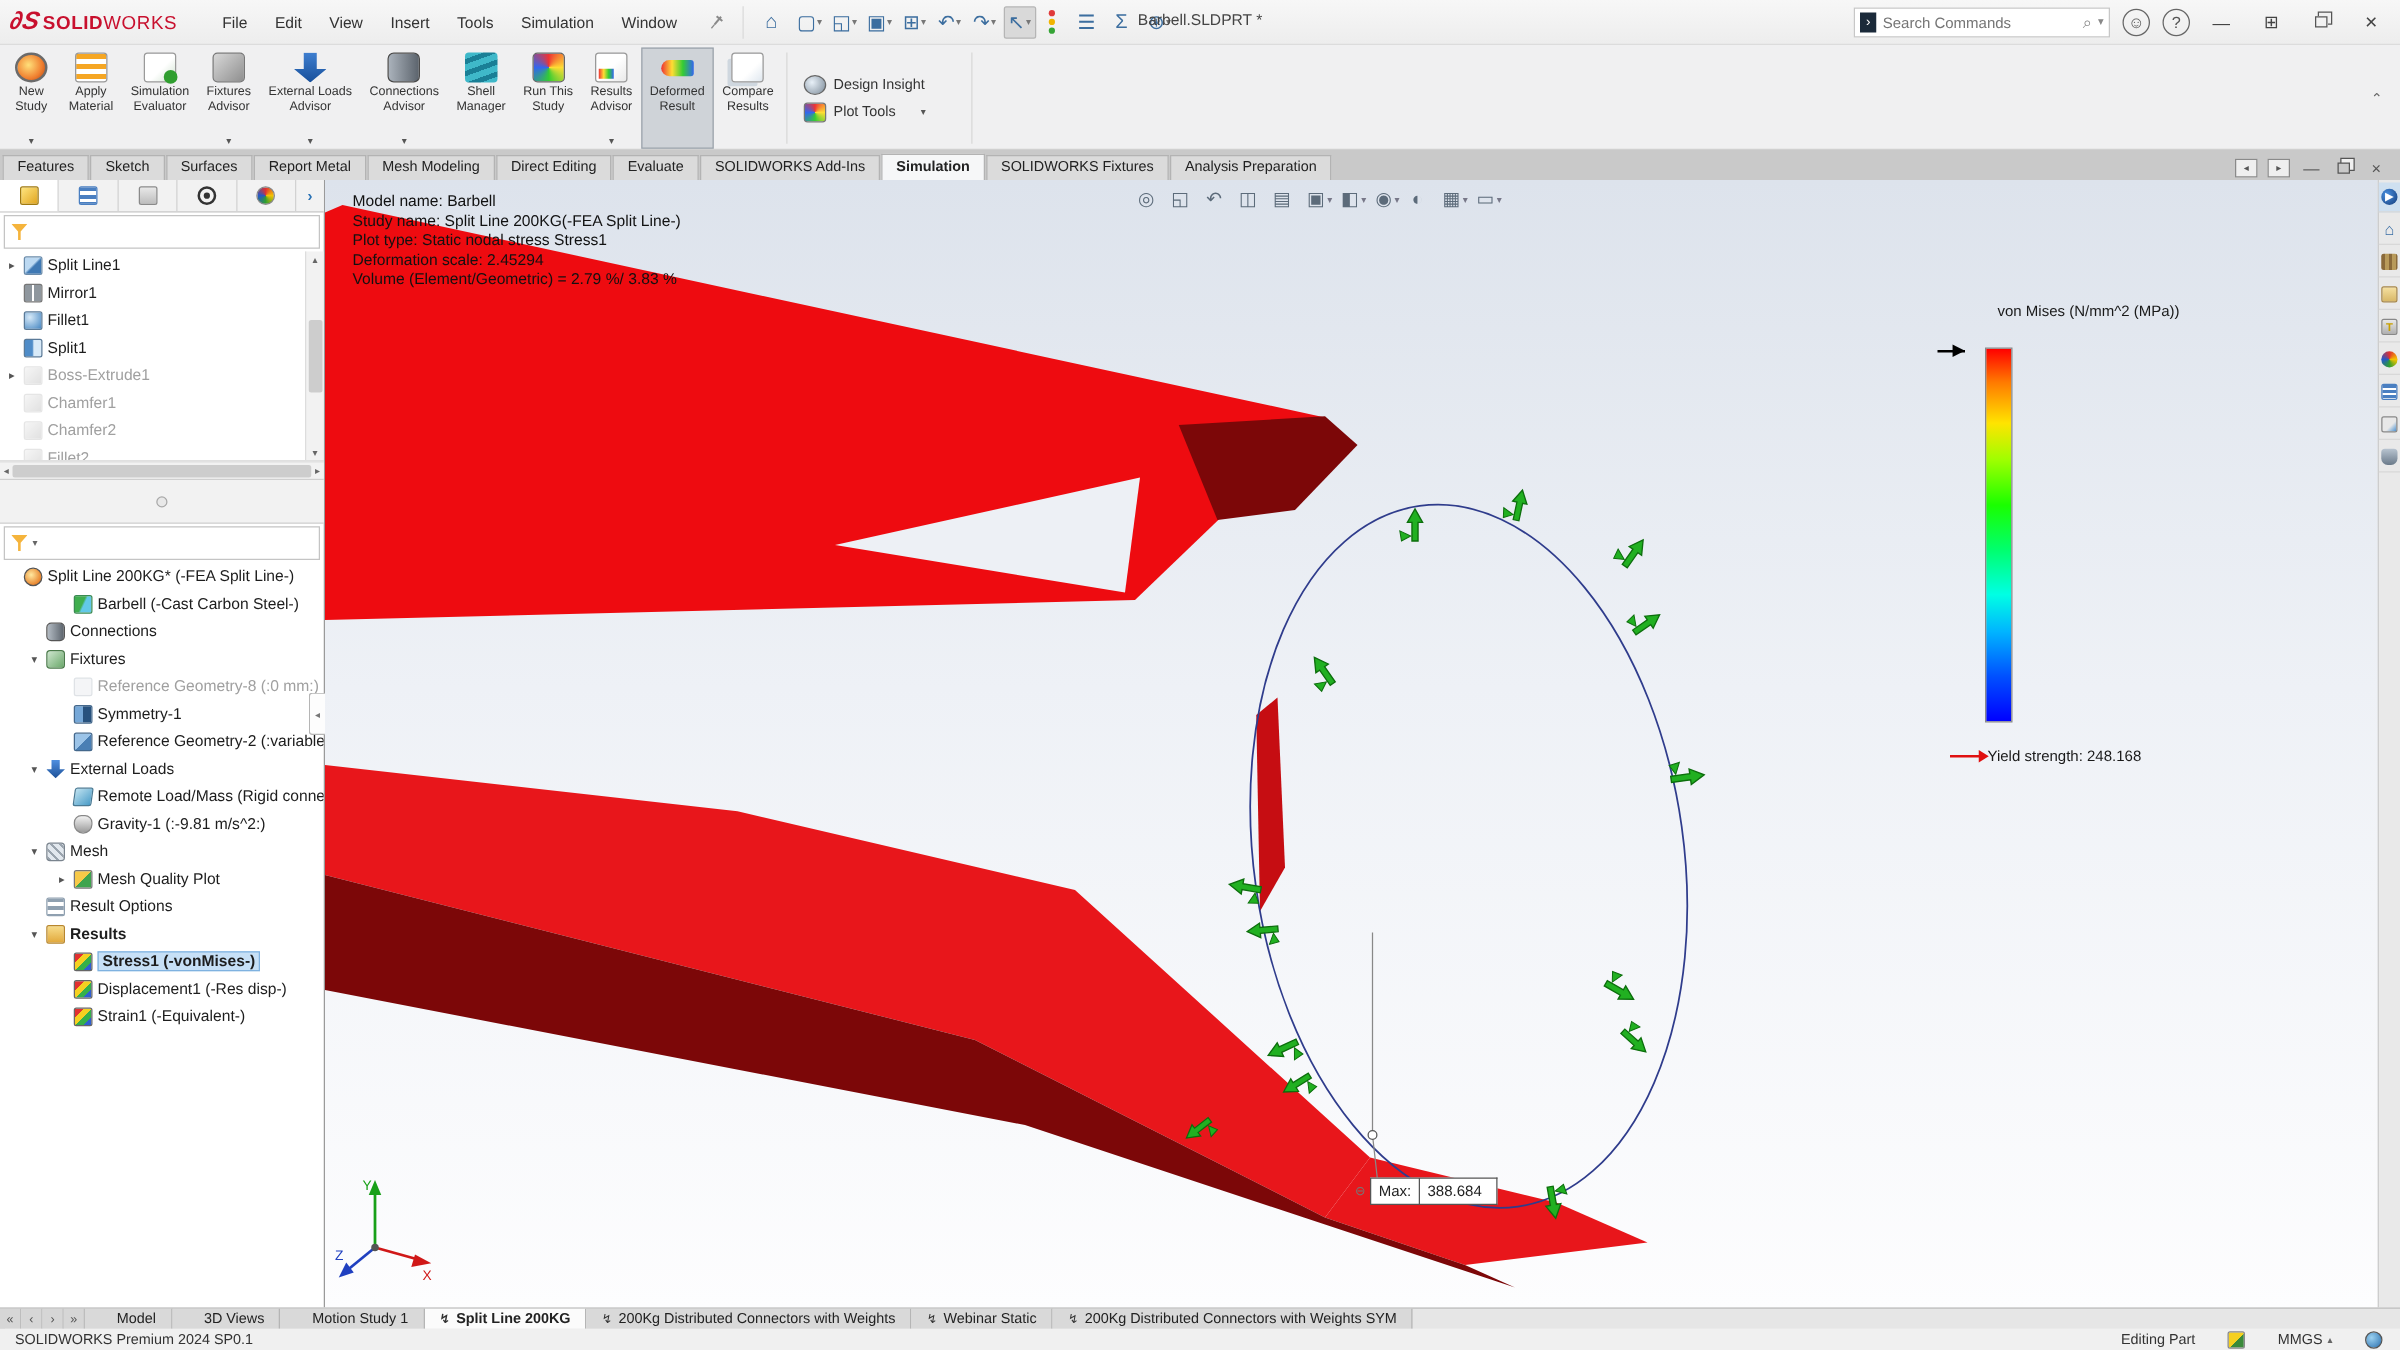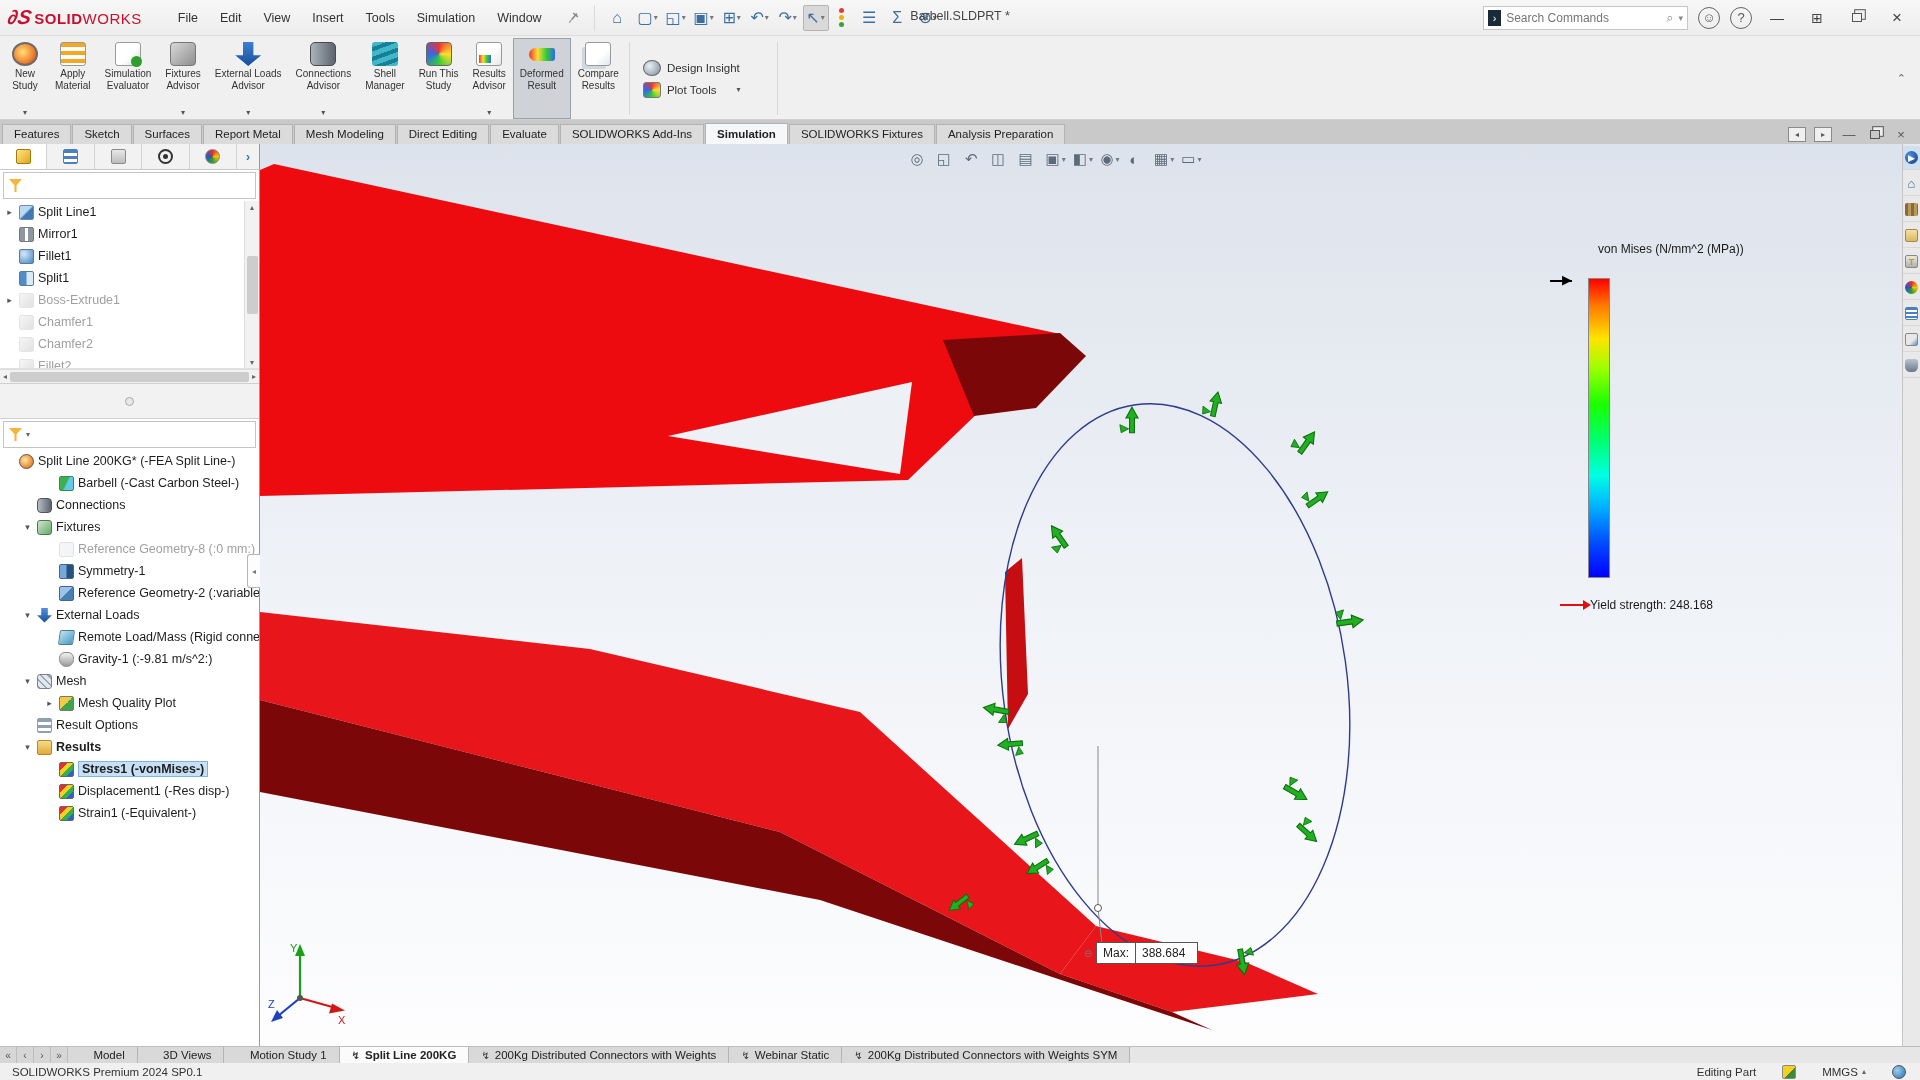--- a/index.html
+++ b/index.html
@@ -672,20 +672,28 @@
           <use href="#garr" transform="translate(982,816) rotate(170) scale(1.35)"></use>
           <use href="#garr" transform="translate(700,758) rotate(-128) scale(1.25)"></use>
         </g>
 
         <g>
           <polyline points="838,602 838,764 842,800" fill="none" stroke="#888" stroke-width="1"></polyline>
           <circle cx="838" cy="764" r="3.5" fill="#fff" stroke="#555" stroke-width="1"></circle>
         </g>
       </svg>
 
+      <div class="vp-header">
+
+      <div>Model name: Barbell</div>
+          <div>Study name: Split Line 200KG(-FEA Split Line-)</div>
+          <div>Plot type: Static nodal stress Stress1</div>
+          <div>Deformation scale: 2.45294</div>
+          <div>Volume (Element/Geometric) = 2.79 %/ 3.83 %</div>
+        </div>
 
       <div class="hud">
 
           <span class="hudbtn">
             <span>◎</span>
             <span class="carr" style="visibility:hidden">▾</span>
           </span>
 
           <span class="hudbtn">
             <span>◱</span>

